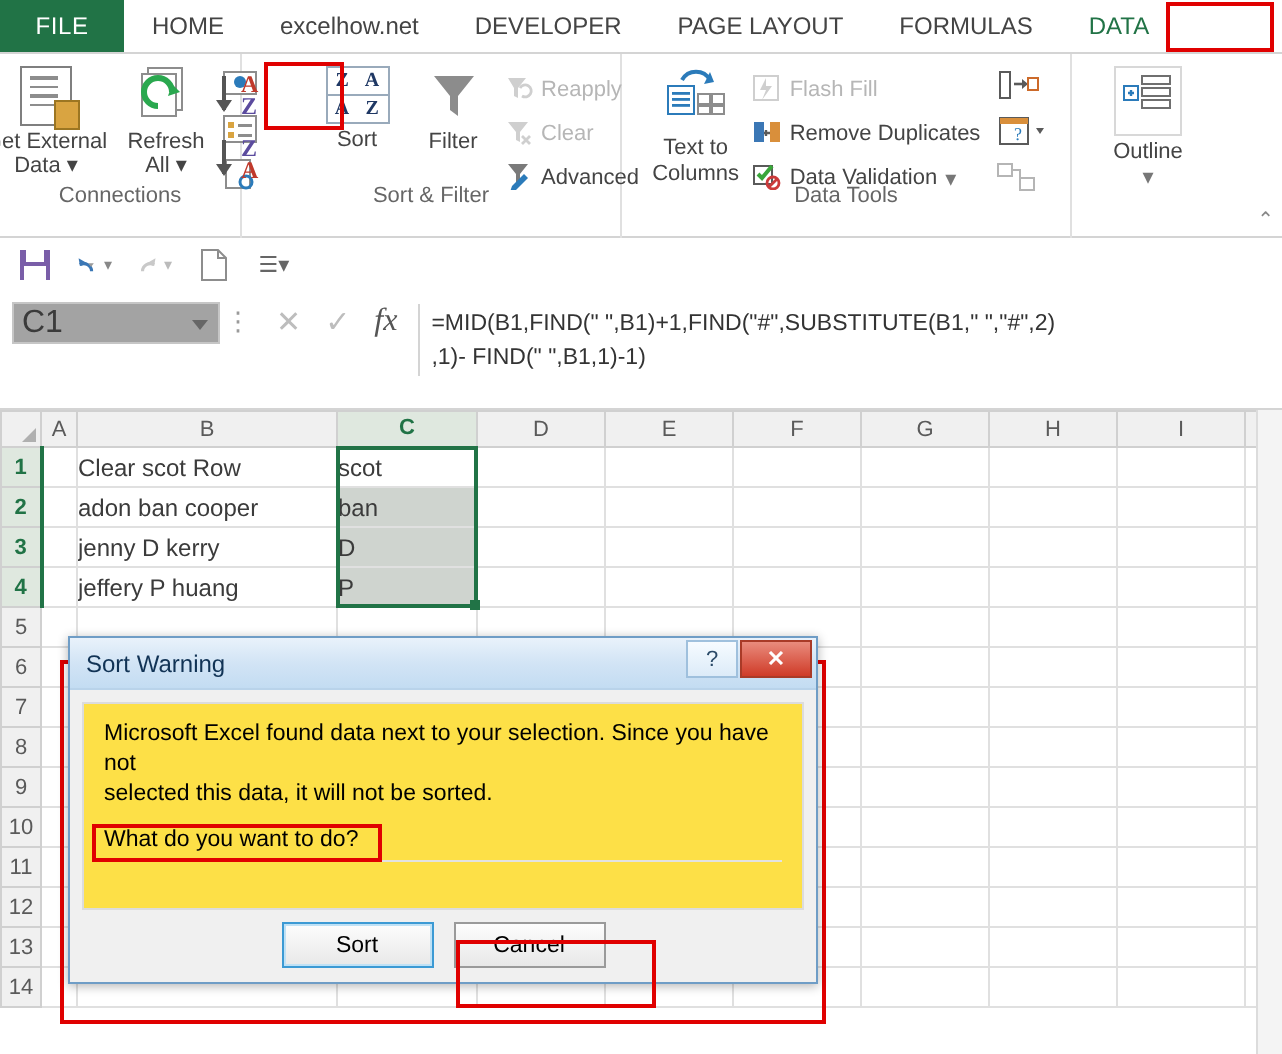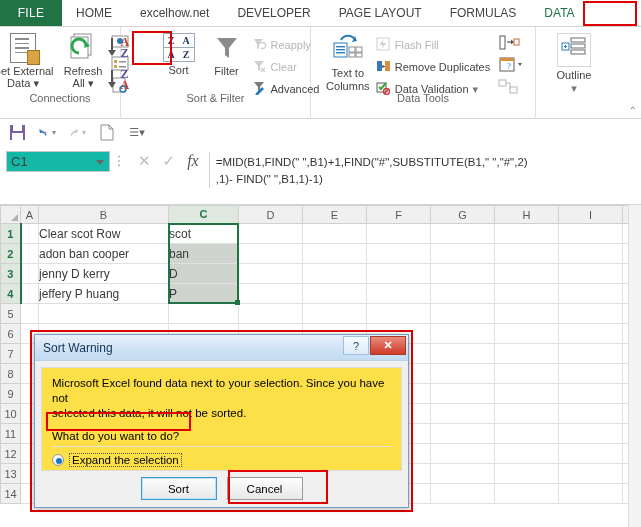--- a/index.html
+++ b/index.html
@@ -132,24 +132,24 @@
     height: 58px;
     background: #ffffff;
     display: flex;
     align-items: flex-start;
     border-bottom: 1px solid #d4d4d4;
     padding-top: 2px;
   }
   .namebox {
     width: 104px; height: 21px; margin-left: 6px; margin-top:2px;
     border: 1px solid #c6c6c6;
-    background:#14b8a6;
+    background:#a3a3a3;
     display:flex; align-items:center;
     padding: 0 4px;
-    font-size: 13px;
+    font-size: 16px;
     position: relative;
   }
   .namebox .caret { position:absolute; right:5px; top:8px; width:0;height:0;
     border-left:4px solid transparent;border-right:4px solid transparent;border-top:5px solid #666;}
   .fdots { width: 18px; text-align:center; color:#9a9a9a; font-size:13px; margin-top:4px;}
   .fbtns { display:flex; align-items:center; gap:12px; padding: 0 10px; margin-top:3px; color:#bdbdbd; }
   .fbtns span { font-size: 15px; }
   .fbtns .fx { font-style: italic; font-family:"Liberation Serif", serif; color:#555; font-size:16px; }
   .fcontent {
     flex:1; margin-top:3px; margin-right:14px;
@@ -204,21 +204,21 @@
 
   
   .dlg-outline {
     position:absolute;
     left:30px; top:330px; width:383px; height:182px;
     border:2.5px solid #e00000;
     z-index: 40;
   }
   .dialog {
     position:absolute;
-    left:34px; top:334px; width:375px; height:174px;
+    left:34px; top:318px; width:375px; height:174px;
     background:#f0f0f0;
     border:1px solid #6f9dc6;
     box-shadow: 0 1px 5px rgba(0,0,0,.3);
     z-index: 41;
     font-size: 11.5px;
     color:#000;
   }
   .dlg-title {
     height:26px;
     background: linear-gradient(to bottom, #e9f2fb 0%, #d2e4f5 50%, #c3dcf2 100%);
@@ -796,24 +796,20 @@
     <div class="dlg-wbtns">
       <div class="wbtn">?</div>
       <div class="wbtn close">✕</div>
     </div>
   </div>
   <div class="dlg-body">
     <div class="dlg-msg">Microsoft Excel found data next to your selection.  Since you have not</div>
     <div class="dlg-msg">selected this data, it will not be sorted.</div>
     <div class="dlg-q">What do you want to do?</div>
     <div class="sep"></div>
-    <div class="radio-row">
-      <span class="radio on"></span>
-      <span class="rlabel focusdots">Expand the selection</span>
-    </div>
   </div>
   <div class="dlg-foot">
     <div class="dbtn def">Sort</div>
     <div class="dbtn">Cancel</div>
   </div>
 </div>
 <div class="radio-redbox"></div>
 <div class="sort-redbox"></div>
 
 <svg class="cursor-arrow" width="14" height="20" viewBox="0 0 14 20" style="position:absolute;left:72px;top:46px;z-index:30">

